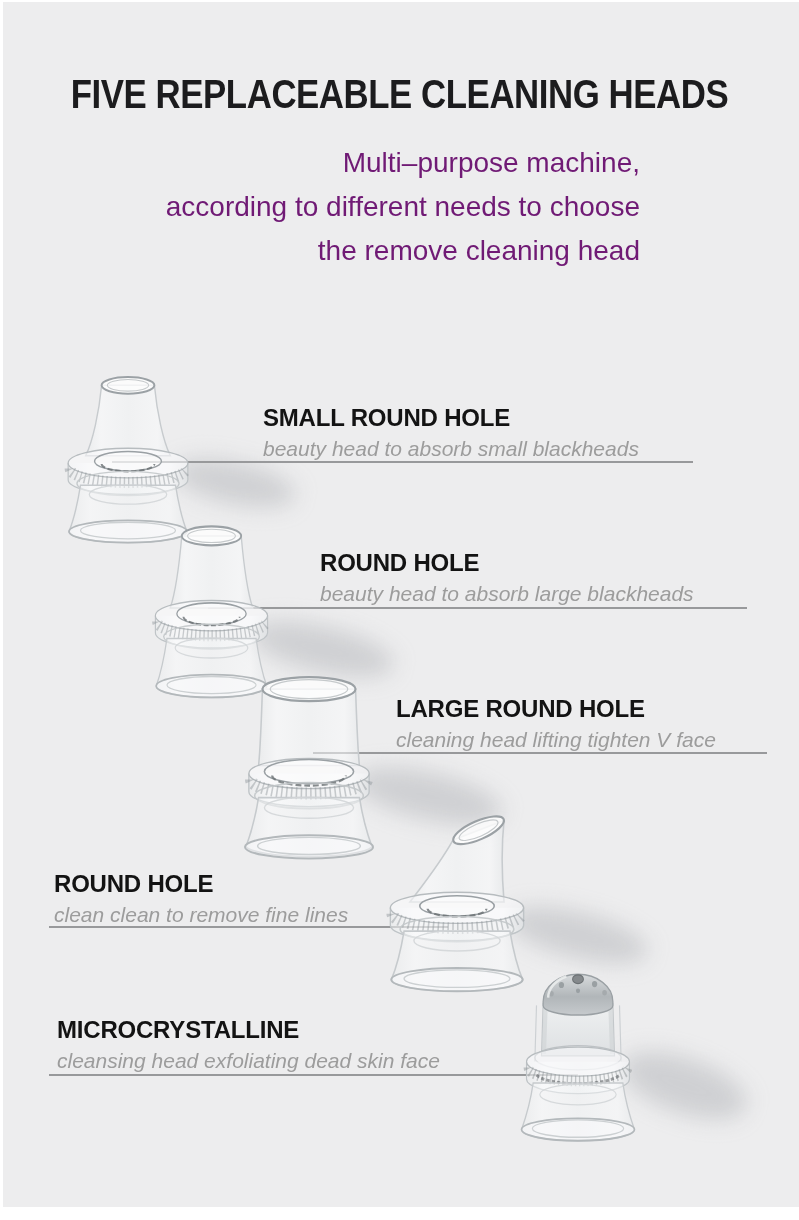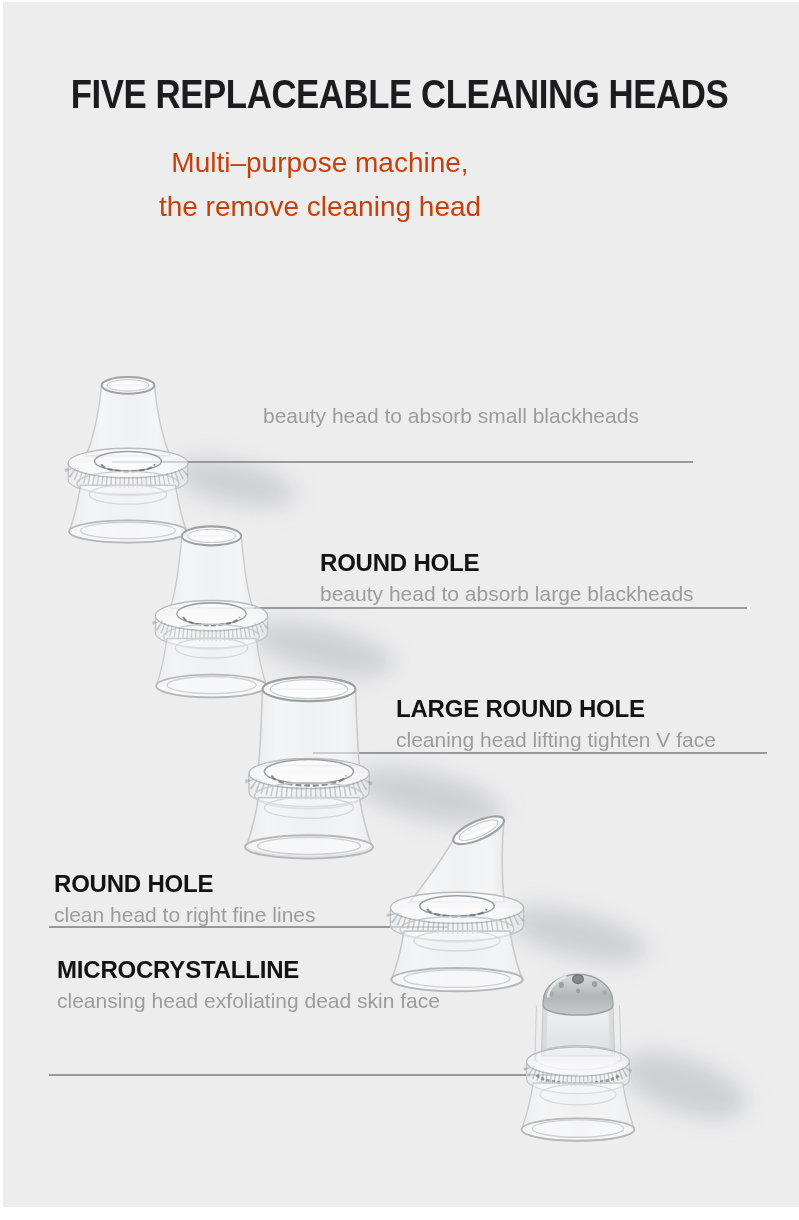--- a/index.html
+++ b/index.html
@@ -9,30 +9,30 @@
     padding-left:42px;
   }
   .bg{position:absolute;left:3px;top:2px;right:2px;bottom:13px;background:#ededee;}
   
   .main-title{
     position:absolute;left:0;top:74px;width:799px;margin:0;text-align:center;
     font-size:40px;font-weight:700;color:#1c1c1e;letter-spacing:-0.5px;line-height:1.0;
     transform:scaleX(0.87);transform-origin:50% 50%;white-space:nowrap;
   }
   .subtitle{
-    position:absolute;left:0;top:141px;width:640px;text-align:center;
-    font-size:28px;color:#c2410c;line-height:44px;font-weight:400;
+    position:absolute;left:0;top:141px;width:640px;text-align:right;
+    font-size:28px;color:#701a75;line-height:44px;font-weight:400;
   }
   
   .shadow{position:absolute;border-radius:50%;background:rgba(138,144,150,0.30);filter:blur(11px);z-index:1;}
   .leader{position:absolute;height:2px;background:#98999b;z-index:2;}
   .head-img{position:absolute;z-index:3;}
   .label{position:absolute;z-index:4;}
   .label h3{margin:0 0 5px 0;font-size:24px;font-weight:700;color:#131313;letter-spacing:-0.2px;white-space:nowrap;}
-  .label p{margin:0;font-size:21px;color:#9c9c9c;letter-spacing:0;white-space:nowrap;}
+  .label p{margin:0;font-size:21px;color:#9c9c9c;letter-spacing:0;white-space:nowrap;font-style:italic;}
 </style>
 </head>
 <body>
 
 <div class="canvas">
   <div class="bg"></div>
 
   <svg width="0" height="0" style="position:absolute" aria-hidden="true">
     <defs>
       <linearGradient id="glass" x1="0" y1="0" x2="1" y2="0">
@@ -139,20 +139,21 @@
         <ellipse cx="100" cy="182" rx="68" ry="11.5" fill="#fdfdfe" fill-opacity="0.4" stroke="#b3b8bb" stroke-width="2"></ellipse>
         <ellipse cx="100" cy="181" rx="55" ry="9" fill="none" stroke="#ccd0d2" stroke-width="1.4"></ellipse>
         <ellipse cx="100" cy="146" rx="46" ry="10.5" fill="none" stroke="#d3d6d8" stroke-width="1.4" opacity="0.9"></ellipse>
       </symbol>
     </defs>
   </svg>
 
   <h1 class="main-title">FIVE REPLACEABLE CLEANING HEADS</h1>
   <div class="subtitle">
     <div>Multi–purpose machine,</div>
+    <div>according to different needs to choose</div>
     <div>the remove cleaning head</div>
   </div>
 
   <div class="shadow" style="left:172px;top:462px;width:125px;height:42px;transform:rotate(12deg);"></div>
   <div class="shadow" style="left:248px;top:626px;width:148px;height:46px;transform:rotate(13deg);"></div>
   <div class="shadow" style="left:352px;top:772px;width:152px;height:48px;transform:rotate(13deg);"></div>
   <div class="shadow" style="left:505px;top:912px;width:145px;height:46px;transform:rotate(14deg);"></div>
   <div class="shadow" style="left:618px;top:1058px;width:132px;height:55px;transform:rotate(19deg);"></div>
 
   <div class="leader" style="left:112px;top:461px;width:581px;"></div>
@@ -171,31 +172,32 @@
       <use href="#cone-c"></use>
     </svg>
   <svg class="head-img" style="left:359px;top:805px;" width="196" height="194" viewBox="0 0 200 200" preserveAspectRatio="none">
       <use href="#cone-slant"></use>
     </svg>
   <svg class="head-img" style="left:495px;top:953px;" width="166" height="194" viewBox="0 0 200 200" preserveAspectRatio="none">
       <use href="#micro"></use>
     </svg>
 
   <div class="label" style="left:263px;top:404px;">
+    <h3>SMALL ROUND HOLE</h3>
     <p>beauty head to absorb small blackheads</p>
   </div>
   <div class="label" style="left:320px;top:549px;">
     <h3>ROUND HOLE</h3>
     <p>beauty head to absorb large blackheads</p>
   </div>
   <div class="label" style="left:396px;top:695px;">
     <h3>LARGE ROUND HOLE</h3>
     <p>cleaning head lifting tighten V face</p>
   </div>
   <div class="label" style="left:54px;top:870px;">
     <h3>ROUND HOLE</h3>
-    <p>clean head to right fine lines</p>
-  </div>
-  <div class="label" style="left:57px;top:956px;">
+    <p>clean clean to remove fine lines</p>
+  </div>
+  <div class="label" style="left:57px;top:1016px;">
     <h3>MICROCRYSTALLINE</h3>
     <p>cleansing head exfoliating dead skin face</p>
   </div>
 </div>
 
 </body></html>

